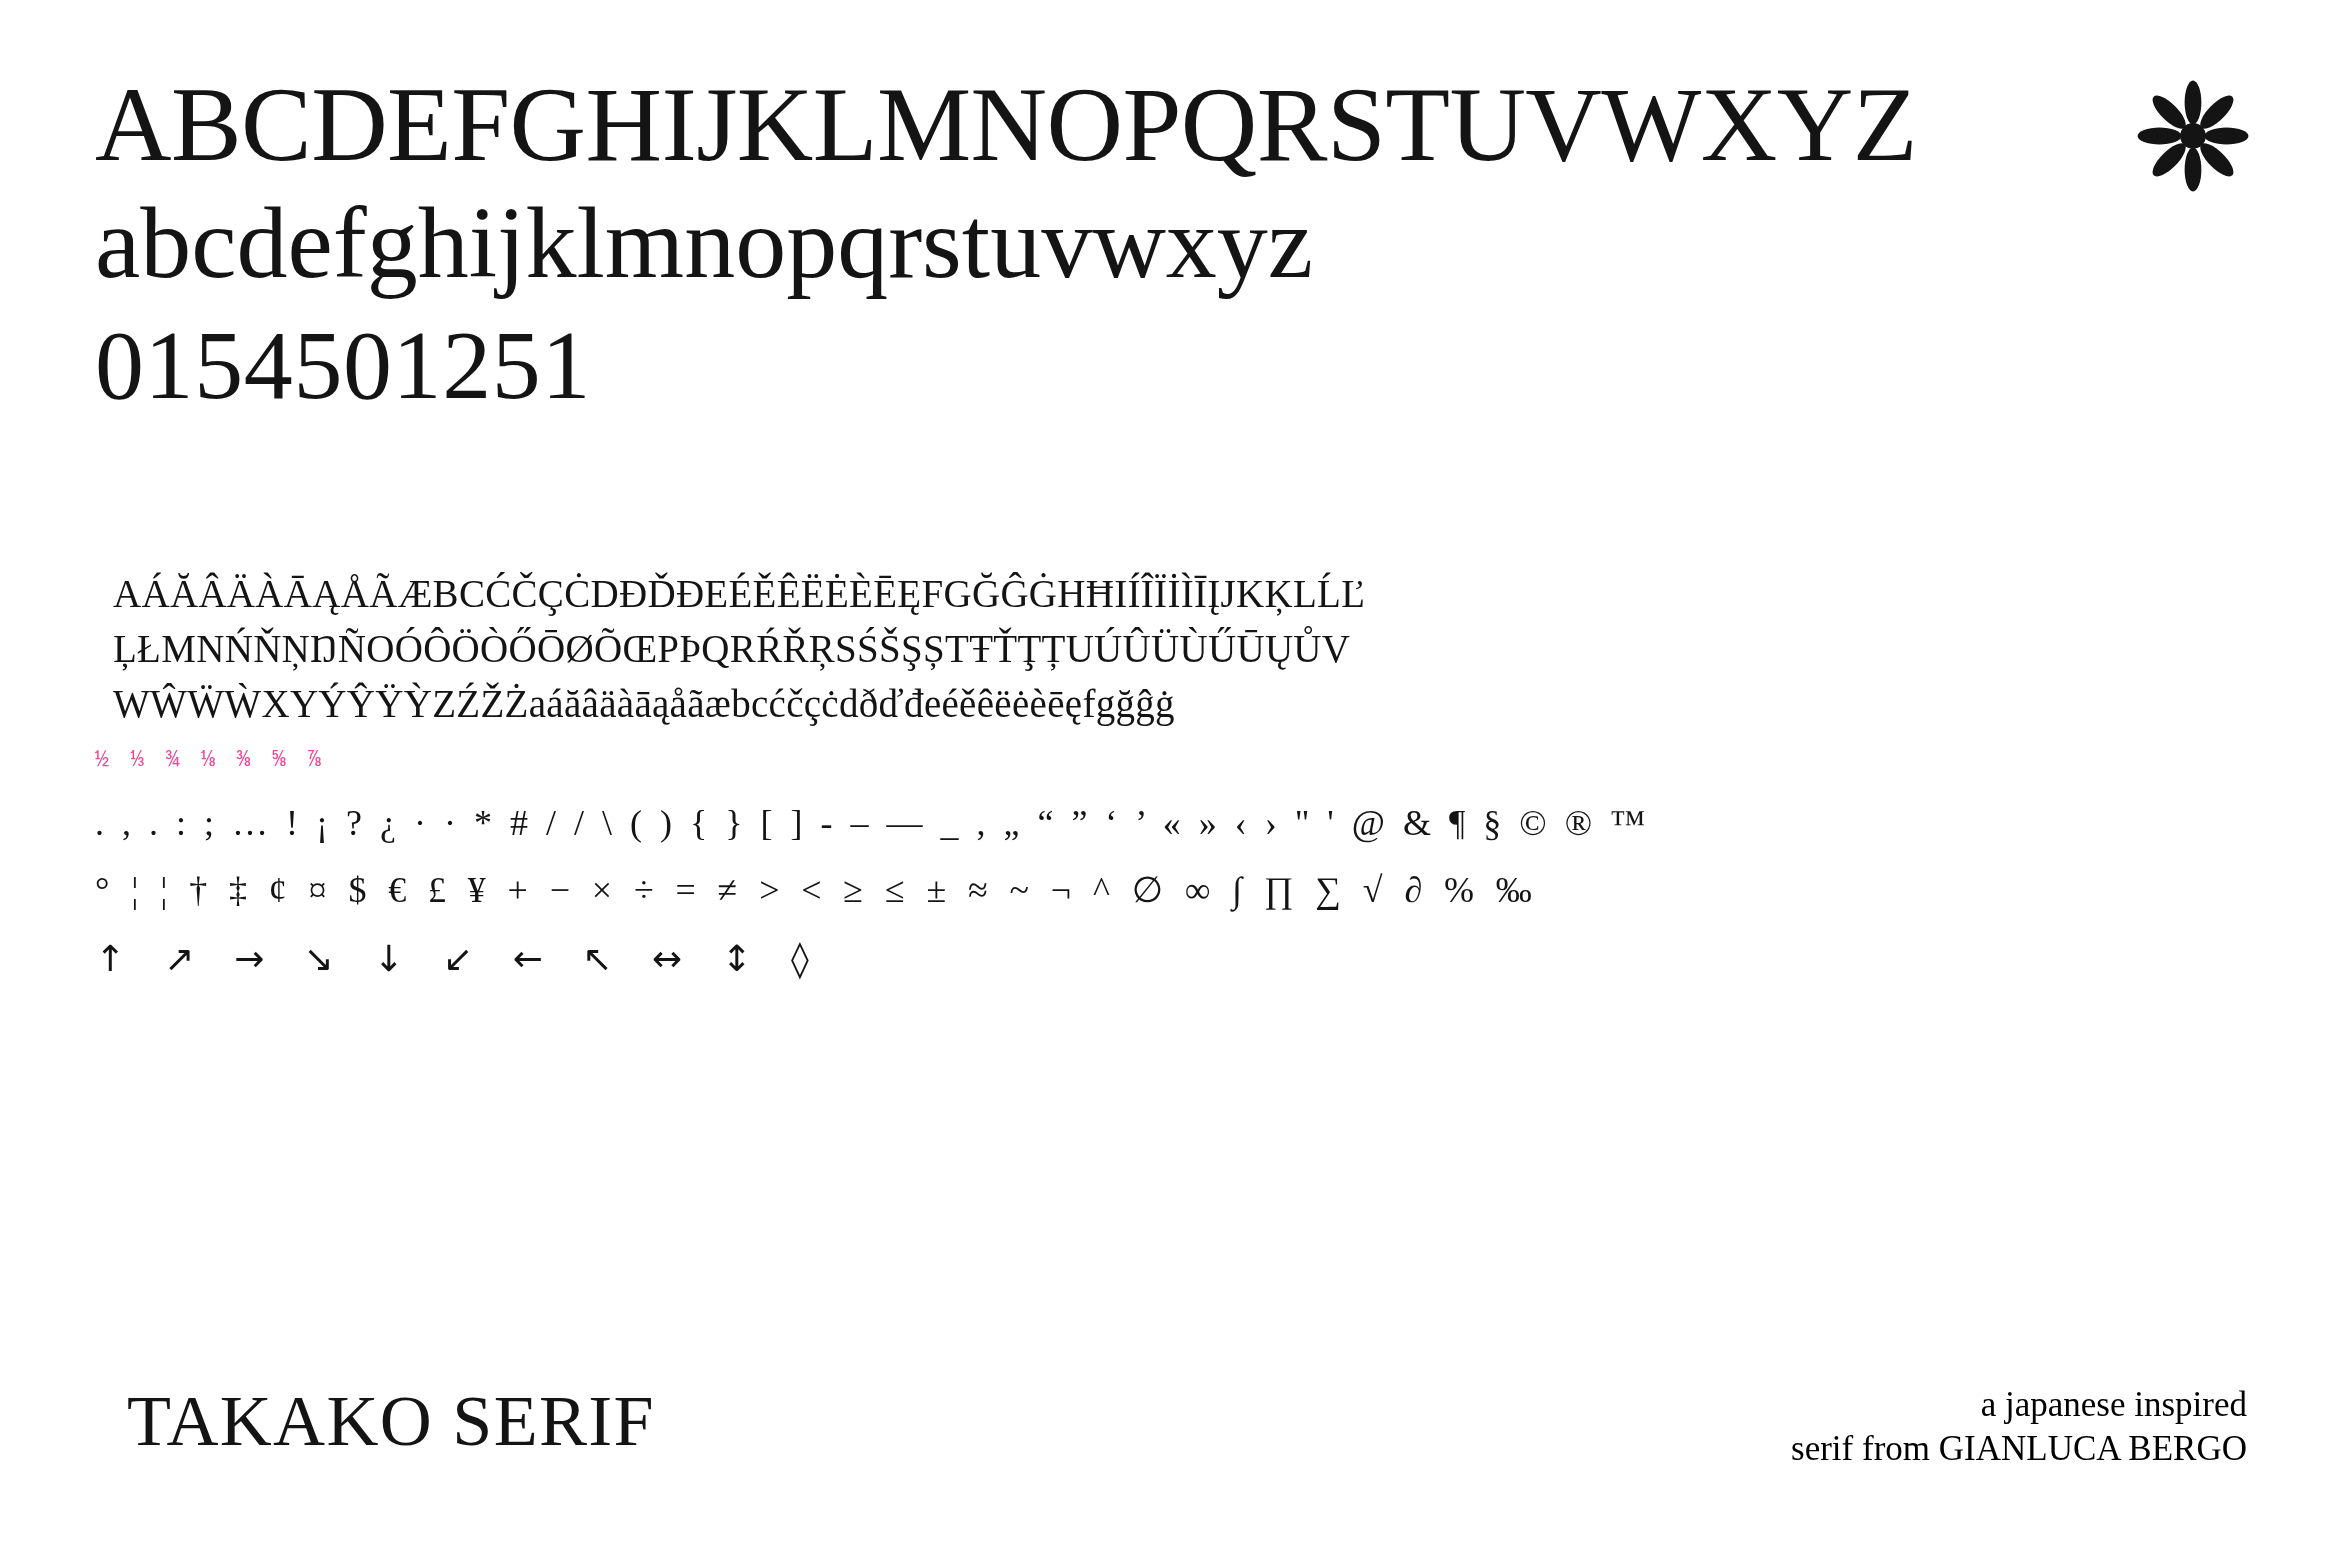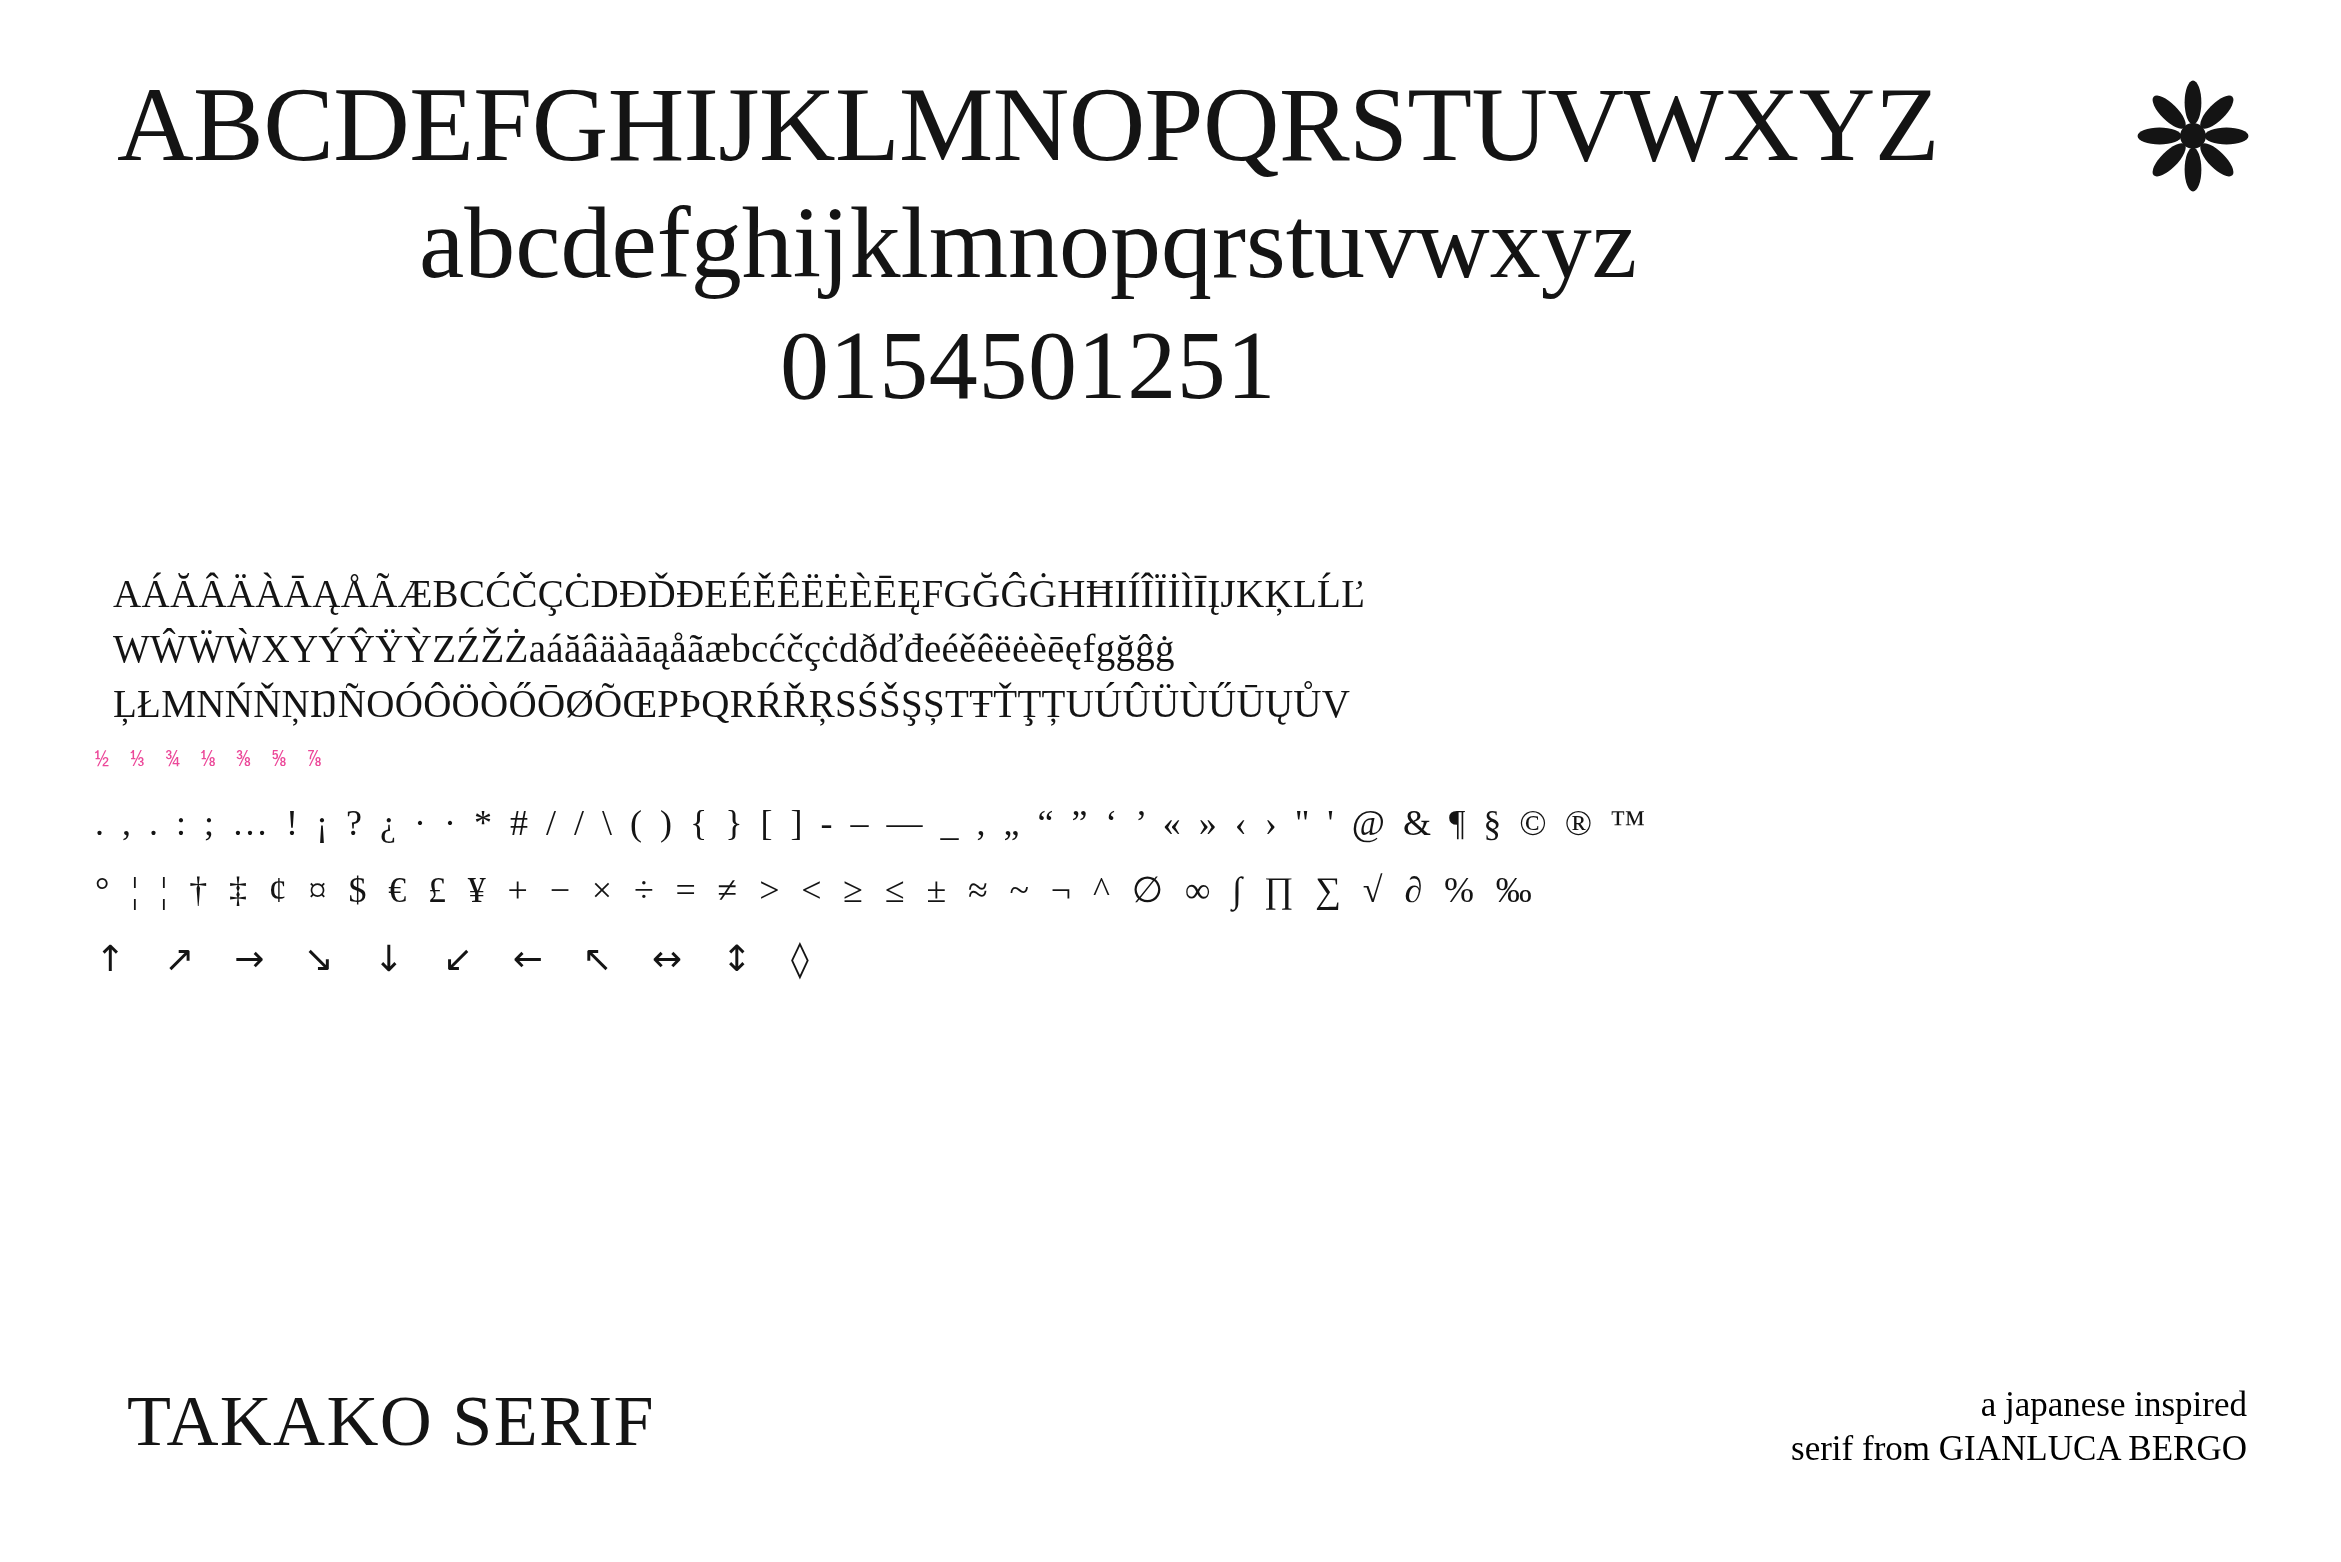--- a/index.html
+++ b/index.html
@@ -23,21 +23,20 @@
     height: 1562px;
     background: #ffffff;
   }
 
   
   .display-block {
     position: absolute;
     left: 95px;
     top: 69px;
     width: 1866px;
-    text-align: center;
   }
   .display-line {
     font-family: "Liberation Serif", serif;
     font-weight: 400;
     color: #141414;
     letter-spacing: 0.3px;
     white-space: nowrap;
   }
   .line-upper {
     font-size: 106px;
@@ -165,22 +164,22 @@
         <ellipse cx="127" cy="127" rx="34" ry="13" transform="rotate(45 127 127)"></ellipse>
         <ellipse cx="127" cy="53" rx="34" ry="13" transform="rotate(-45 127 53)"></ellipse>
         <ellipse cx="53" cy="127" rx="34" ry="13" transform="rotate(-45 53 127)"></ellipse>
         <circle cx="90" cy="90" r="20"></circle>
       </g>
     </svg>
   </div>
 
   <div class="glyph-set">
     <div class="glyph-row">AÁĂÂÄÀĀĄÅÃÆBCĆČÇĊDÐĎĐEÉĚÊËĖÈĒĘFGĞĜĠHĦIÍÎÏİÌĪĮJKĶLĹĽ</div>
+    <div class="glyph-row">ĻŁMNŃŇŅŊÑOÓÔÖÒŐŌØÕŒPÞQRŔŘŖSŚŠŞȘTŦŤŢȚUÚÛÜÙŰŪŲŮV</div>
     <div class="glyph-row">WŴẄẀXYÝŶŸỲZŹŽŻaáăâäàāąåãæbcćčçċdðďđeéěêëėèēęfgğĝġ</div>
-    <div class="glyph-row">ĻŁMNŃŇŅŊÑOÓÔÖÒŐŌØÕŒPÞQRŔŘŖSŚŠŞȘTŦŤŢȚUÚÛÜÙŰŪŲŮV</div>
 
     <div class="fractions-row">½ ⅓ ¾ ⅛ ⅜ ⅝ ⅞</div>
     <div class="punct-row">. , . : ; … ! ¡ ? ¿ · · * # / / \ ( ) { } [ ] - – — _ , „ “ ” ‘ ’ « » ‹ › " ' @ &amp; ¶ § © ® ™</div>
     <div class="math-row">° ¦ ¦ † ‡ ¢ ¤ $ € £ ¥ + − × ÷ = ≠ &gt; &lt; ≥ ≤ ± ≈ ~ ¬ ^ ∅ ∞ ∫ ∏ ∑ √ ∂ % ‰</div>
     <div class="arrows-row">↑ ↗ → ↘ ↓ ↙ ← ↖ ↔ ↕ ◊</div>
   </div>
 
   <div class="font-name">TAKAKO SERIF</div>
 
   <div class="credit">

